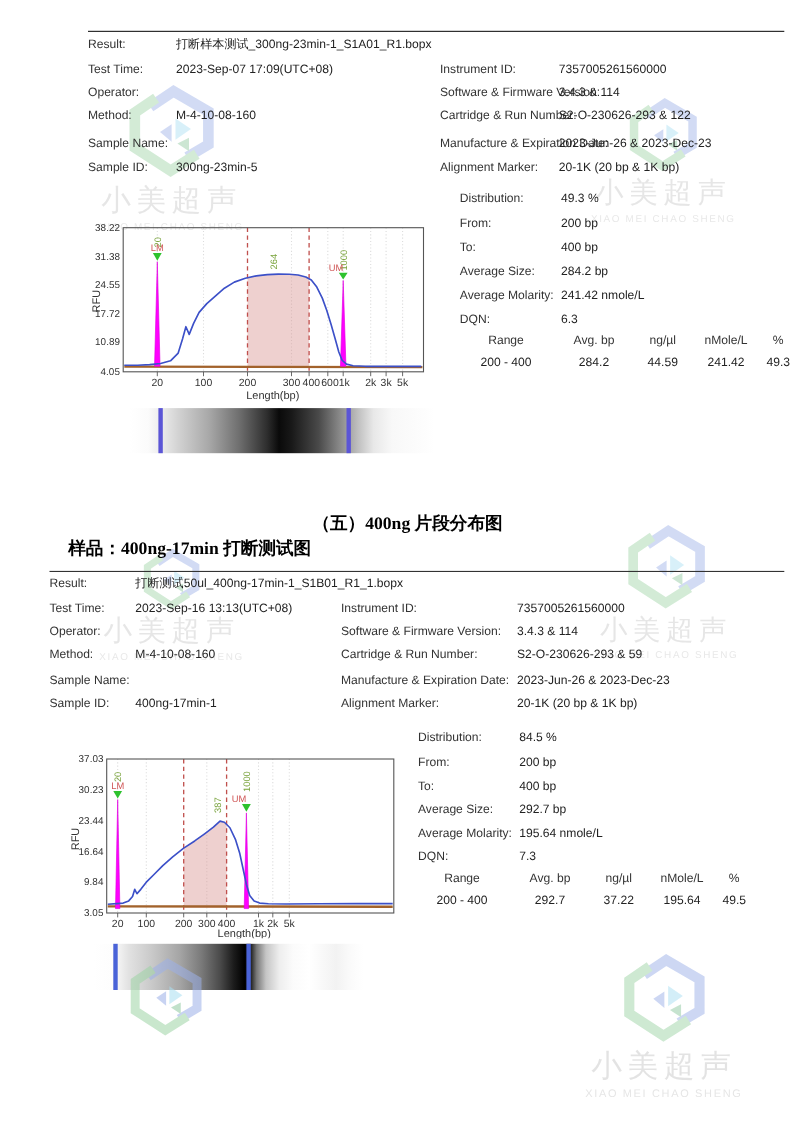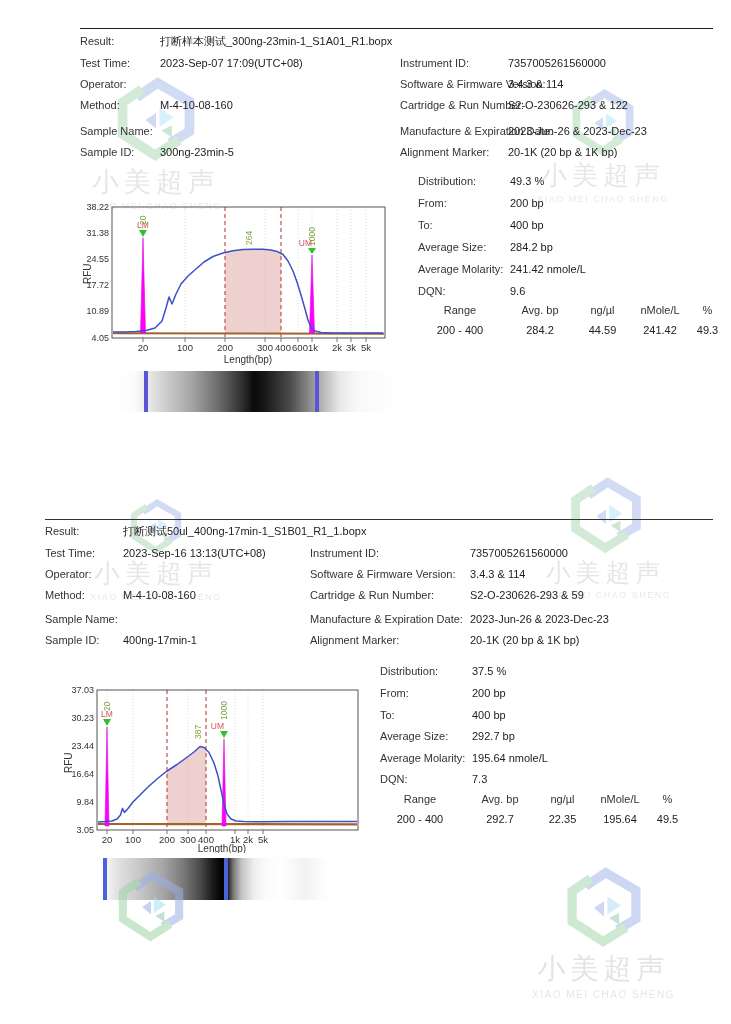--- a/index.html
+++ b/index.html
@@ -117,21 +117,21 @@
   <span class="t val" style="left:510px;top:174px">49.3 %</span>
   <span class="t lbl" style="left:418px;top:196px">From:</span>
   <span class="t val" style="left:510px;top:196px">200 bp</span>
   <span class="t lbl" style="left:418px;top:218px">To:</span>
   <span class="t val" style="left:510px;top:218px">400 bp</span>
   <span class="t lbl" style="left:418px;top:240px">Average Size:</span>
   <span class="t val" style="left:510px;top:240px">284.2 bp</span>
   <span class="t lbl" style="left:418px;top:262px">Average Molarity:</span>
   <span class="t val" style="left:510px;top:262px">241.42 nmole/L</span>
   <span class="t lbl" style="left:418px;top:284px">DQN:</span>
-  <span class="t val" style="left:510px;top:284px">9.6</span>
+  <span class="t val" style="left:510px;top:284px">6.3</span>
 
   <div class="rtbl" style="left:415px;top:304px">
     <div class="rrow rhead">
       <span class="rcell c0">Range</span>
       <span class="rcell c1">Avg. bp</span>
       <span class="rcell c2">ng/µl</span>
       <span class="rcell c3">nMole/L</span>
       <span class="rcell c4">%</span>
     </div>
     <div class="rrow rdata">
@@ -204,20 +204,22 @@
     <text x="232" y="54" font-size="8.5" fill="#d05858" text-anchor="end">UM</text>
     <text transform="translate(172,53) rotate(-90)" font-size="8.5" fill="#79a33c">264</text>
   </svg>
 
   <div class="gel" style="left:118px;top:371px;width:277px;height:41px;
        background:linear-gradient(90deg,#ffffff 0%,#fbfbfb 6%,#e9e9e9 11%,#d2d2d2 16%,#a8a8a8 26%,#6e6e6e 36%,#2e2e2e 45%,#0a0a0a 49%,#181818 53%,#4a4a4a 62%,#8a8a8a 69%,#c0c0c0 75%,#e8e8e8 80%,#f8f8f8 86%,#ffffff 100%)">
     <div class="band" style="left:26px;background:#5b55d6"></div>
     <div class="band" style="left:197px;background:#5b55d6"></div>
   </div>
 
+  <div class="cap" style="left:284px;top:466px;font-size:16px">（五）400ng 片段分布图</div>
+  <div class="cap" style="left:62px;top:489px;font-size:16px">样品：400ng-17min 打断测试图</div>
 
   <div class="hr" style="left:45px;top:519px;width:668px;z-index:1;border-top-color:#333"></div>
 
   <span class="t lbl" style="left:45px;top:524px">Result:</span>
   <span class="t val" style="left:123px;top:524px">打断测试50ul_400ng-17min-1_S1B01_R1_1.bopx</span>
   <span class="t lbl" style="left:45px;top:546px">Test Time:</span>
   <span class="t val" style="left:123px;top:546px">2023-Sep-16 13:13(UTC+08)</span>
   <span class="t lbl" style="left:45px;top:567px">Operator:</span>
   <span class="t val" style="left:123px;top:567px"></span>
   <span class="t lbl" style="left:45px;top:588px">Method:</span>
@@ -232,21 +234,21 @@
   <span class="t lbl" style="left:310px;top:567px">Software &amp; Firmware Version:</span>
   <span class="t val" style="left:470px;top:567px">3.4.3 &amp; 114</span>
   <span class="t lbl" style="left:310px;top:588px">Cartridge &amp; Run Number:</span>
   <span class="t val" style="left:470px;top:588px">S2-O-230626-293 &amp; 59</span>
   <span class="t lbl" style="left:310px;top:612px">Manufacture &amp; Expiration Date:</span>
   <span class="t val" style="left:470px;top:612px">2023-Jun-26 &amp; 2023-Dec-23</span>
   <span class="t lbl" style="left:310px;top:633px">Alignment Marker:</span>
   <span class="t val" style="left:470px;top:633px">20-1K (20 bp &amp; 1K bp)</span>
 
   <span class="t lbl" style="left:380px;top:664px">Distribution:</span>
-  <span class="t val" style="left:472px;top:664px">37.5 %</span>
+  <span class="t val" style="left:472px;top:664px">84.5 %</span>
   <span class="t lbl" style="left:380px;top:686px">From:</span>
   <span class="t val" style="left:472px;top:686px">200 bp</span>
   <span class="t lbl" style="left:380px;top:708px">To:</span>
   <span class="t val" style="left:472px;top:708px">400 bp</span>
   <span class="t lbl" style="left:380px;top:729px">Average Size:</span>
   <span class="t val" style="left:472px;top:729px">292.7 bp</span>
   <span class="t lbl" style="left:380px;top:751px">Average Molarity:</span>
   <span class="t val" style="left:472px;top:751px">195.64 nmole/L</span>
   <span class="t lbl" style="left:380px;top:772px">DQN:</span>
   <span class="t val" style="left:472px;top:772px">7.3</span>
@@ -255,21 +257,21 @@
     <div class="rrow rhead">
       <span class="rcell c0">Range</span>
       <span class="rcell c1">Avg. bp</span>
       <span class="rcell c2">ng/µl</span>
       <span class="rcell c3">nMole/L</span>
       <span class="rcell c4">%</span>
     </div>
     <div class="rrow rdata">
       <span class="rcell c0">200 - 400</span>
       <span class="rcell c1">292.7</span>
-      <span class="rcell c2">22.35</span>
+      <span class="rcell c2">37.22</span>
       <span class="rcell c3">195.64</span>
       <span class="rcell c4">49.5</span>
     </div>
   </div>
 
   <svg class="chart" style="left:60px;top:678px" width="310" height="175" viewBox="0 0 310 175">
     <g stroke="#dcdcdc" stroke-dasharray="1,2" stroke-width="1">
       <line x1="47" y1="12" x2="47" y2="152"></line>
         <line x1="73" y1="12" x2="73" y2="152"></line>
       <line x1="128" y1="12" x2="128" y2="152"></line>

